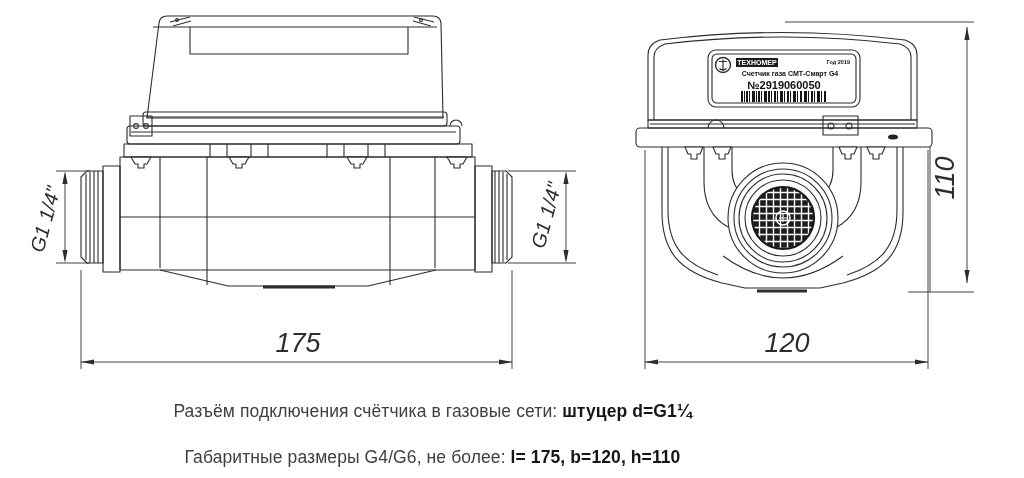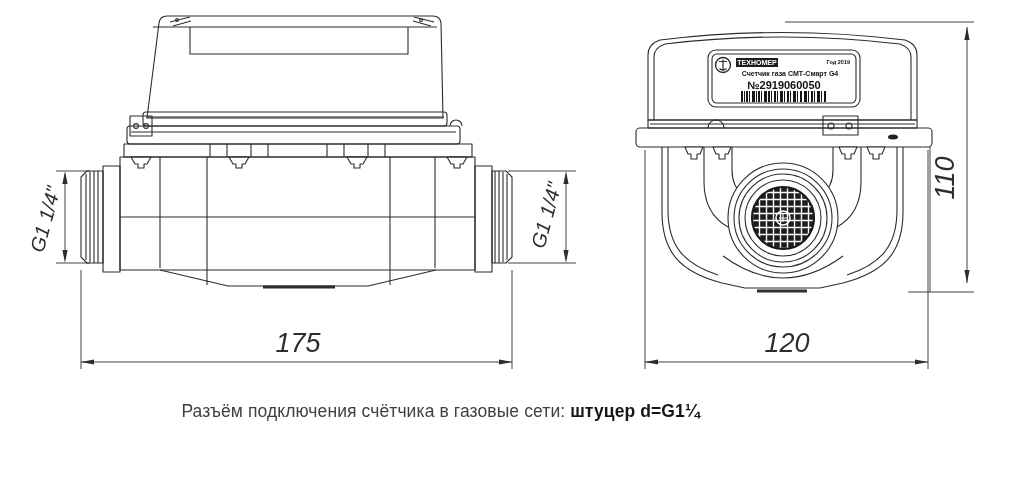--- a/index.html
+++ b/index.html
@@ -1,20 +1,20 @@
 <!DOCTYPE html>
 <html><head>
 <meta charset="utf-8">
 <style>
   html,body{margin:0;padding:0;background:#ffffff;}
   .canvas{position:relative;width:1024px;height:478px;background:#fff;overflow:hidden;
           font-family:"Liberation Sans", sans-serif;}
   .drawing{position:absolute;left:0;top:0;}
   .drawing path,.drawing rect,.drawing line,.drawing circle,.drawing ellipse{vector-effect:none;}
-  .note-line{position:absolute;left:12px;width:857px;text-align:center;
+  .note-line{position:absolute;left:4px;width:857px;text-align:center;
              font-size:17.5px;color:#3f3f3f;letter-spacing:.1px;}
   .note-line b{color:#161616;font-weight:700;}
   .note-1{top:401px;}
   .note-2{top:447px;}
   text.dim-lg{font:italic 27px "Liberation Sans", sans-serif;fill:#2d2d2d;}
   text.dim-md{font:italic 20px "Liberation Sans", sans-serif;fill:#2d2d2d;}
   text.plate-sm{font:bold 7px "Liberation Sans", sans-serif;fill:#111;}
   text.plate-xs{font:bold 5.5px "Liberation Sans", sans-serif;fill:#111;}
   text.plate-serial{font:bold 11px "Liberation Sans", sans-serif;fill:#111;}
   text.plate-brand{font:bold 7px "Liberation Sans", sans-serif;fill:#fff;}
@@ -198,13 +198,14 @@
         <polygon points="967,283 964.4,270 969.6,270"></polygon>
         <polygon points="645,362 658,359.4 658,364.6"></polygon>
         <polygon points="928,362 915,359.4 915,364.6"></polygon>
       </g>
     </g>
     <text class="dim-lg" text-anchor="middle" transform="translate(954,178) rotate(-90)">110</text>
     <text class="dim-lg" x="787" y="352" text-anchor="middle">120</text>
   </svg>
 
   <div class="note-line note-1"><span>Разъём подключения счётчика в газовые сети: </span><b>штуцер d=G1¼</b></div>
+  <div class="note-line note-2"><span>Габаритные размеры G4/G6, не более:  </span><b>l= 175, b=120, h=110</b></div>
 </div>
 
 </body></html>

